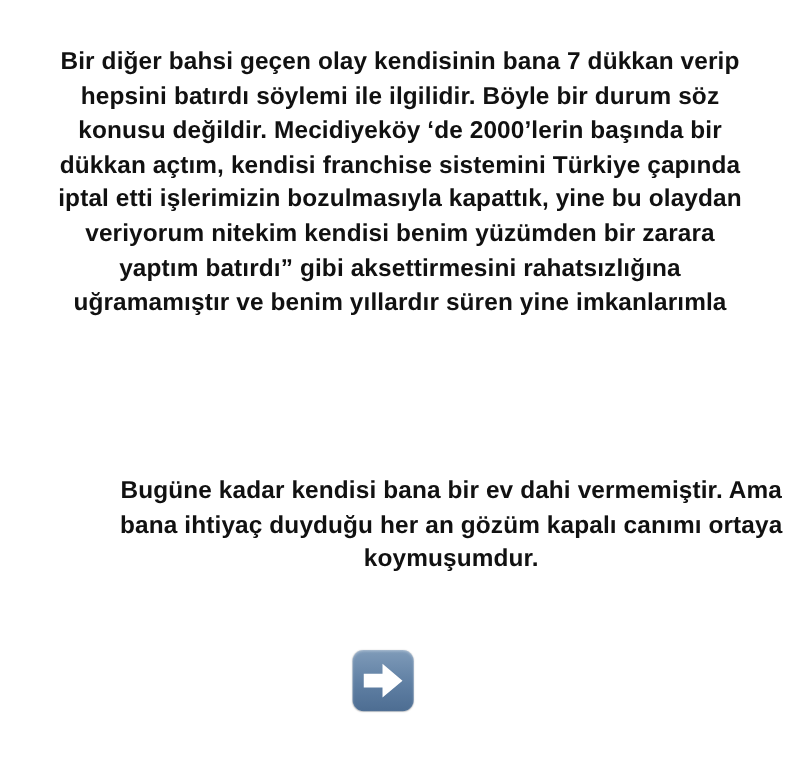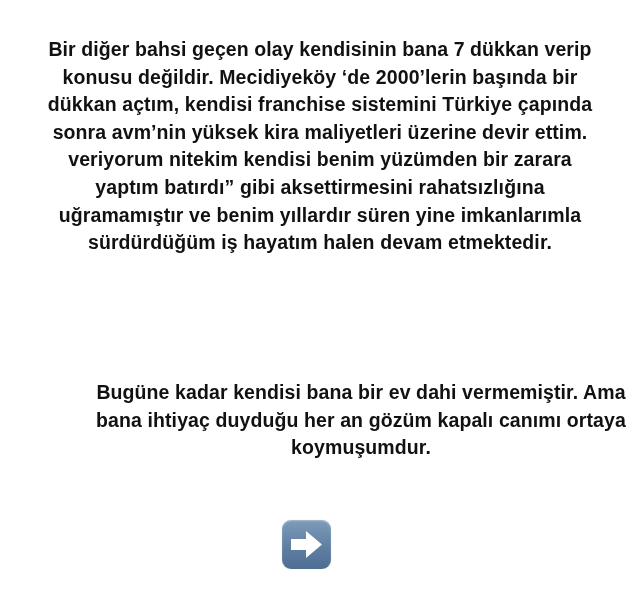--- a/index.html
+++ b/index.html
@@ -29,27 +29,27 @@
   }
   .emoji-btn svg { position: absolute; left: 7px; top: 9px; }
 </style>
 </head>
 <body>
 
 <div class="page">
 
   <div class="para" id="p1">
     <span class="line">Bir diğer bahsi geçen olay kendisinin bana 7 dükkan verip</span>
+    <span class="line">hepsini batırdı söylemi ile ilgilidir. Böyle bir durum söz</span>
     <span class="line">konusu değildir. Mecidiyeköy ‘de 2000’lerin başında bir</span>
     <span class="line">dükkan açtım, kendisi franchise sistemini Türkiye çapında</span>
-    <span class="line">sonra avm’nin yüksek kira maliyetleri üzerine devir ettim.</span>
+    <span class="line">iptal etti işlerimizin bozulmasıyla kapattık, yine bu olaydan</span>
     <span class="line">veriyorum nitekim kendisi benim yüzümden bir zarara</span>
     <span class="line">yaptım batırdı” gibi aksettirmesini rahatsızlığına</span>
     <span class="line">uğramamıştır ve benim yıllardır süren yine imkanlarımla</span>
-    <span class="line">sürdürdüğüm iş hayatım halen devam etmektedir.</span>
   </div>
 
   <div class="para" id="p2">
     <span class="line">Bugüne kadar kendisi bana bir ev dahi vermemiştir. Ama</span>
     <span class="line">bana ihtiyaç duyduğu her an gözüm kapalı canımı ortaya</span>
     <span class="line">koymuşumdur.</span>
   </div>
 
   <div class="emoji-btn">
     <svg width="35" height="31" viewBox="0 0 35 31">

